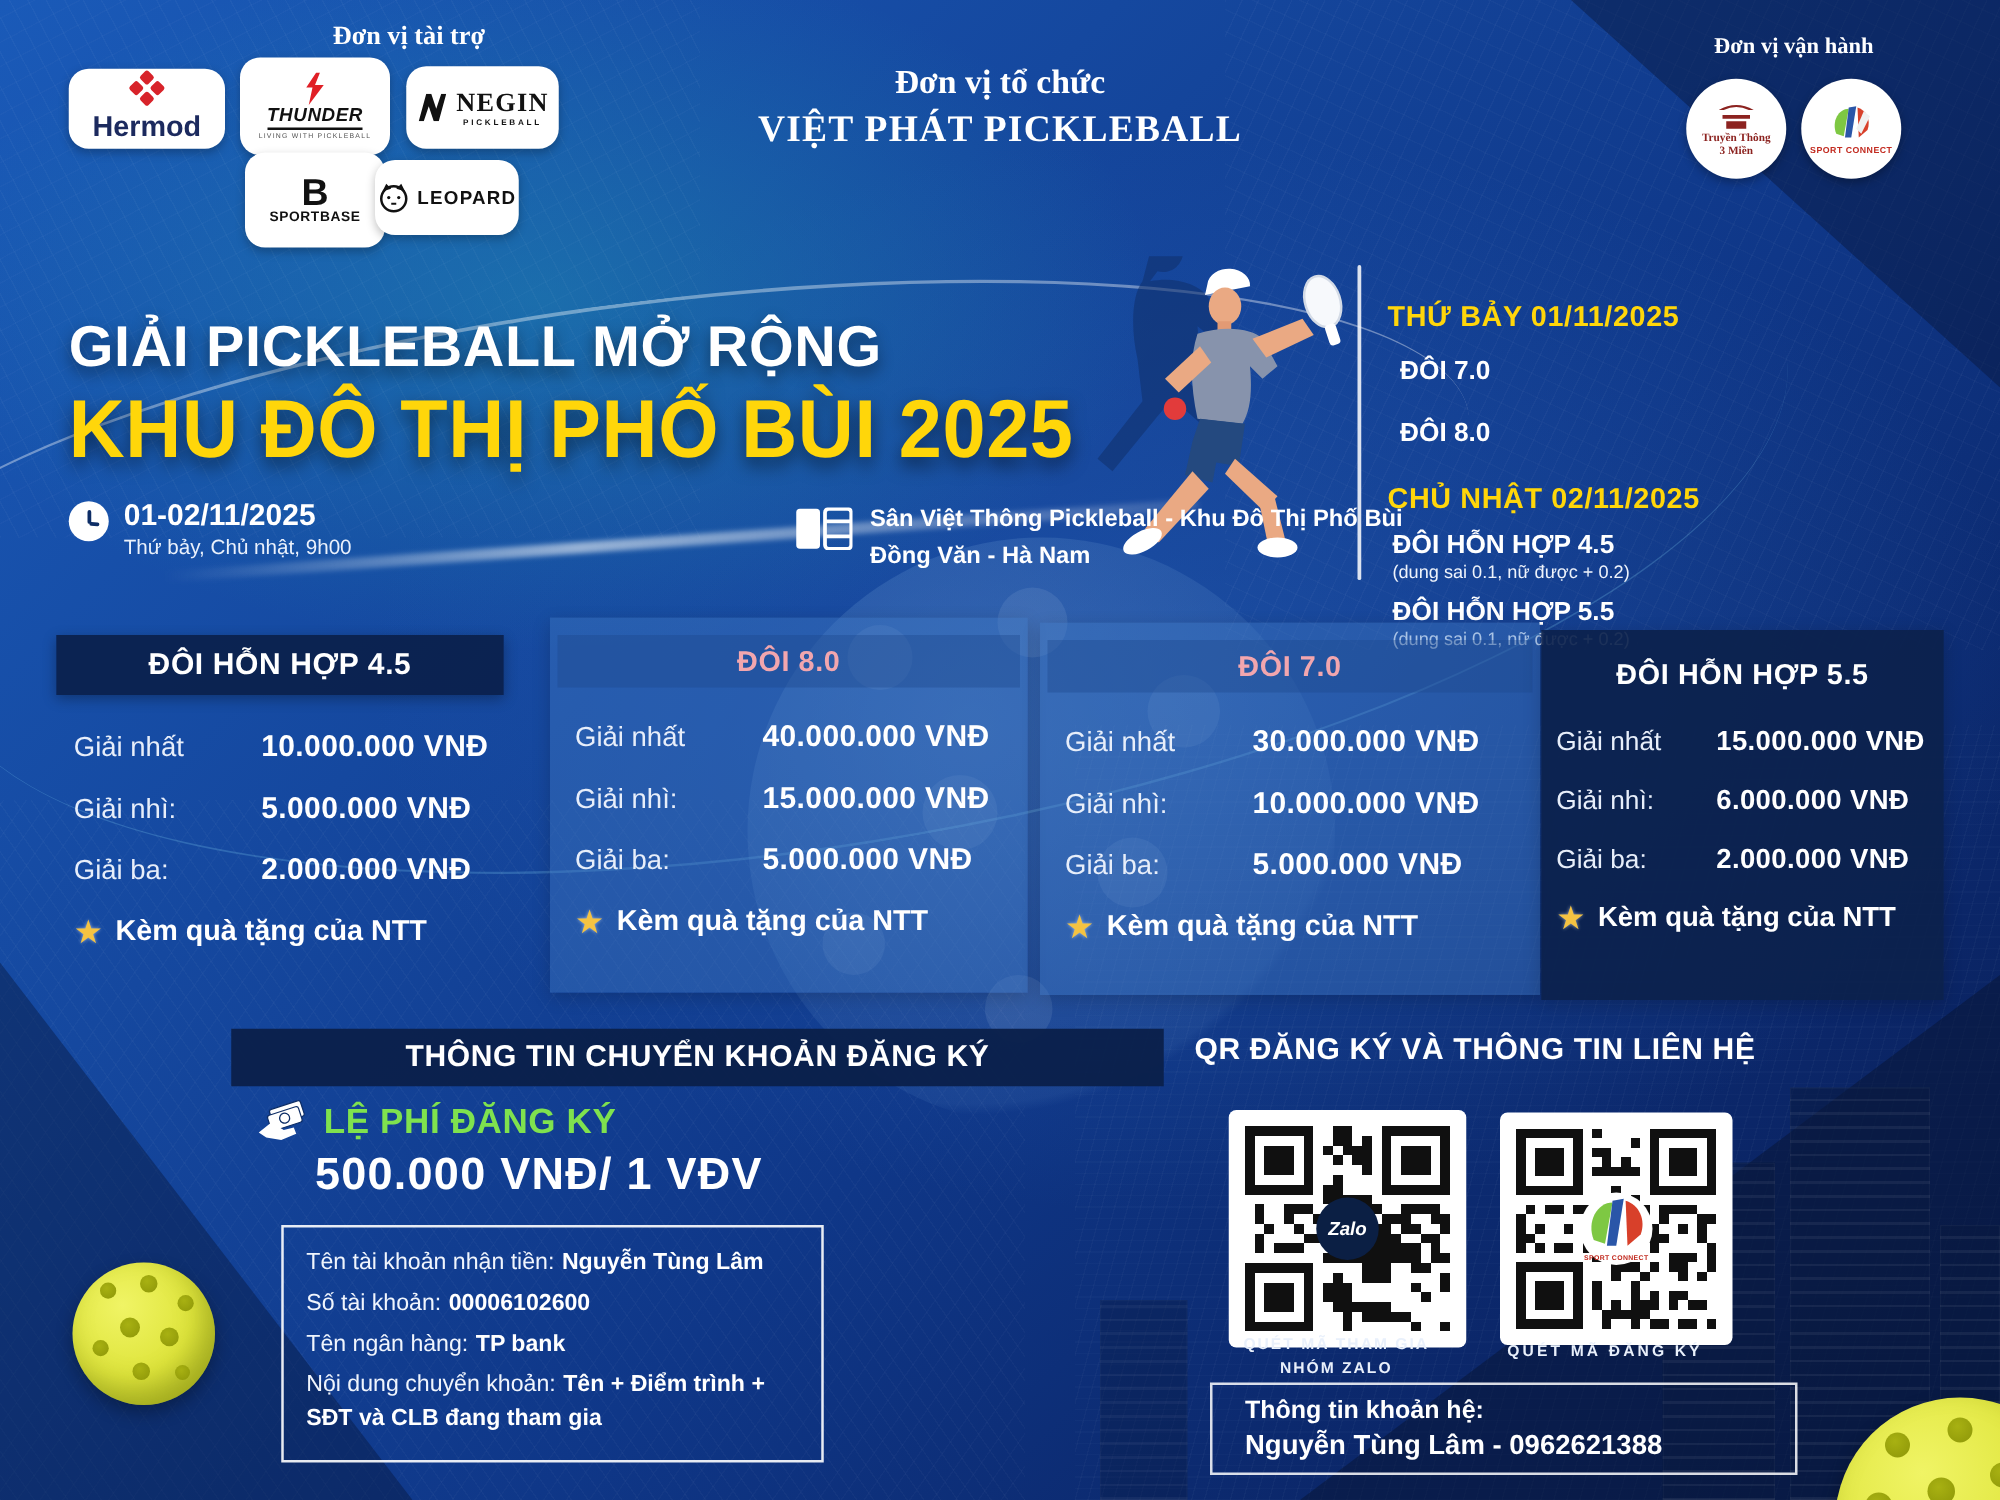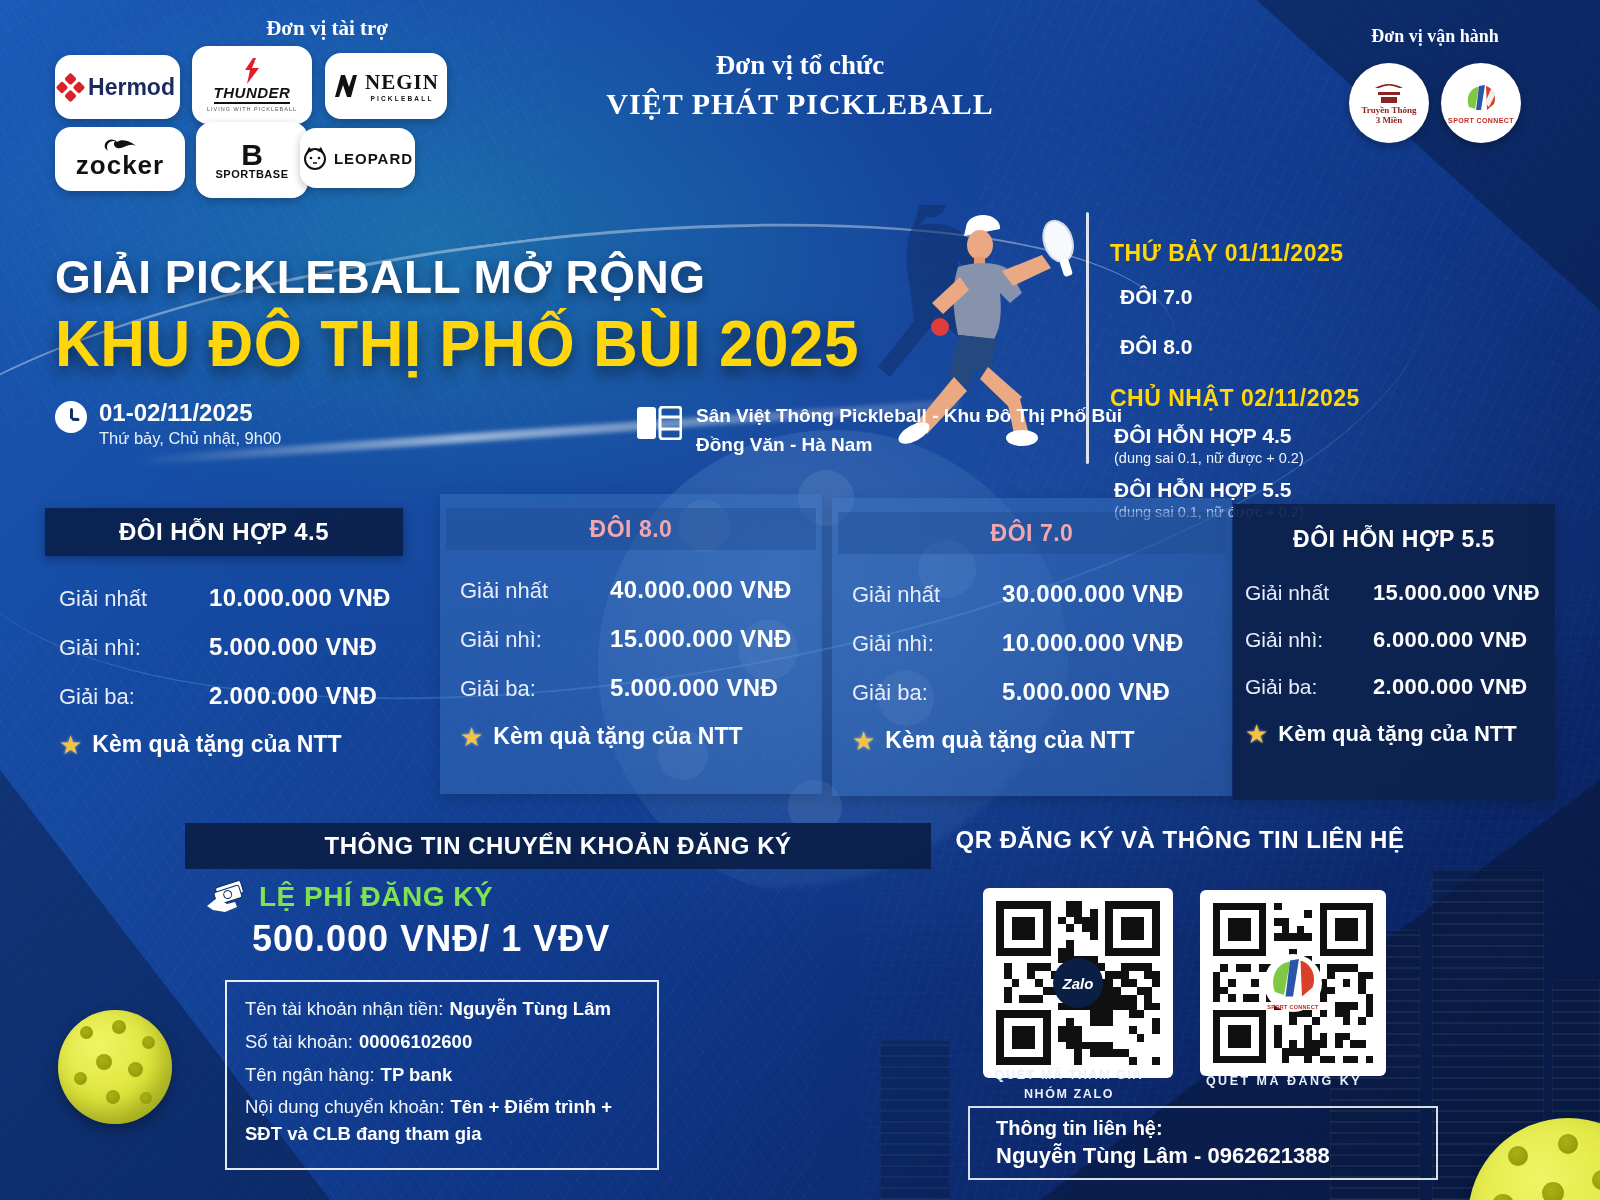--- a/index.html
+++ b/index.html
@@ -38,21 +38,21 @@
   .swoosh2{left:-60px;top:150px;width:1500px;height:520px;border-radius:50%;
       border-bottom:2px solid rgba(140,225,250,.22);transform:rotate(-10deg);}
   .streak{left:130px;top:428px;width:830px;height:9px;border-radius:5px;
       background:linear-gradient(90deg,transparent,rgba(255,255,255,.55) 40%,rgba(255,255,255,.12));
       filter:blur(2px);transform:rotate(-4deg);}
   
   .serif{font-family:"Liberation Serif","DejaVu Serif",serif;}
   .sp-title{left:118px;top:16px;width:270px;text-align:right;font-size:21px;font-weight:700;}
   .pill{position:absolute;background:#fff;border-radius:16px;display:flex;flex-direction:column;
       align-items:center;justify-content:center;color:#111;box-shadow:0 3px 8px rgba(0,0,0,.25);}
-  .hermod{flex-direction:row;gap:7px;align-items:center;}
+  .hermod{flex-direction:column;gap:7px;align-items:center;}
   .hermod-mark{display:grid;grid-template-columns:9px 9px;grid-gap:3px;transform:rotate(45deg);}
   .hermod-mark b{width:9px;height:9px;background:#d8232a;border-radius:2px;}
   .hermod-name{font-size:23px;font-weight:700;color:#1c2a5e;}
   .thunder-name{font-size:15px;font-weight:900;font-style:italic;letter-spacing:.5px;border-bottom:2px solid #111;padding-bottom:1px;}
   .thunder-sub{font-size:5.5px;letter-spacing:1px;color:#555;margin-top:2px;}
   .negin{flex-direction:row;gap:8px;}
   .negin-name{font-family:"Liberation Serif","DejaVu Serif",serif;font-size:21px;font-weight:900;letter-spacing:1px;}
   .negin-sub{font-size:6.5px;letter-spacing:2.2px;font-weight:700;}
   .zocker-name{font-size:26px;font-weight:900;letter-spacing:1px;margin-top:-4px;}
   .sb-mark{font-size:30px;font-weight:900;line-height:.9;}
@@ -206,26 +206,20 @@
     <span class="thunder-sub">LIVING WITH PICKLEBALL</span>
   </div>
   <div class="pill negin" style="left:325px;top:53px;width:122px;height:66px;">
     <svg width="24" height="22" viewBox="0 0 24 22">
       <path d="M2 22 L8 0 h4 l4 12 L20 0 h4 L18 22 h-4 L10 10 6 22 z" fill="#111"></path>
       </svg>
     <span style="display:flex;flex-direction:column;align-items:center;">
       <span class="negin-name">NEGIN</span>
       <span class="negin-sub">PICKLEBALL</span>
     </span>
-  </div>
-  <div class="pill" style="left:55px;top:127px;width:130px;height:64px;">
-    <svg width="34" height="16" viewBox="0 0 34 16">
-      <path d="M6 14 C2 10 4 2 12 3 C10 6 11 9 14 10 C20 12 26 4 33 8 C28 4 20 0 14 4 C8 -2 0 4 2 10 z" fill="#111"></path>
-      </svg>
-    <span class="zocker-name">zocker</span>
   </div>
   <div class="pill" style="left:196px;top:122px;width:112px;height:76px;">
     <span class="sb-mark">B</span>
     <span class="sb-name">SPORTBASE</span>
   </div>
   <div class="pill leo" style="left:300px;top:128px;width:115px;height:60px;">
     <svg width="26" height="26" viewBox="0 0 26 26">
       <circle cx="13" cy="14" r="10" fill="none" stroke="#111" stroke-width="2"></circle>
       <path d="M4 8 L7 2 L11 6 z M22 8 L19 2 L15 6 z" fill="#111"></path>
       <circle cx="9" cy="13" r="1.3" fill="#111"></circle>
@@ -678,21 +672,21 @@
         </svg>
       <span class="sc-t">SPORT CONNECT</span>
     </div>
   </div>
   <div class="qr-cap" style="left:983px;top:1066px;width:172px;">
     <div>QUÉT MÃ THAM GIA</div>
     <div>NHÓM ZALO</div>
   </div>
   <div class="qr-cap" style="left:1200px;top:1072px;width:168px;letter-spacing:2.5px;">QUÉT MÃ ĐĂNG KÝ</div>
   <div class="layer contact">
-    <p class="l1">Thông tin liên hệ:</p>
+    <p class="l1">Thông tin khoản hệ:</p>
     <p class="l2">Nguyễn Tùng Lâm - 0962621388</p>
   </div>
 
   <div class="layer ball b1">
     <span class="hole" style="left:22px;top:16px;width:13px;height:13px;"></span>
     <span class="hole" style="left:54px;top:10px;width:14px;height:14px;"></span>
     <span class="hole" style="left:84px;top:26px;width:13px;height:13px;"></span>
     <span class="hole" style="left:38px;top:44px;width:16px;height:16px;"></span>
     <span class="hole" style="left:70px;top:52px;width:15px;height:15px;"></span>
     <span class="hole" style="left:16px;top:62px;width:13px;height:13px;"></span>

